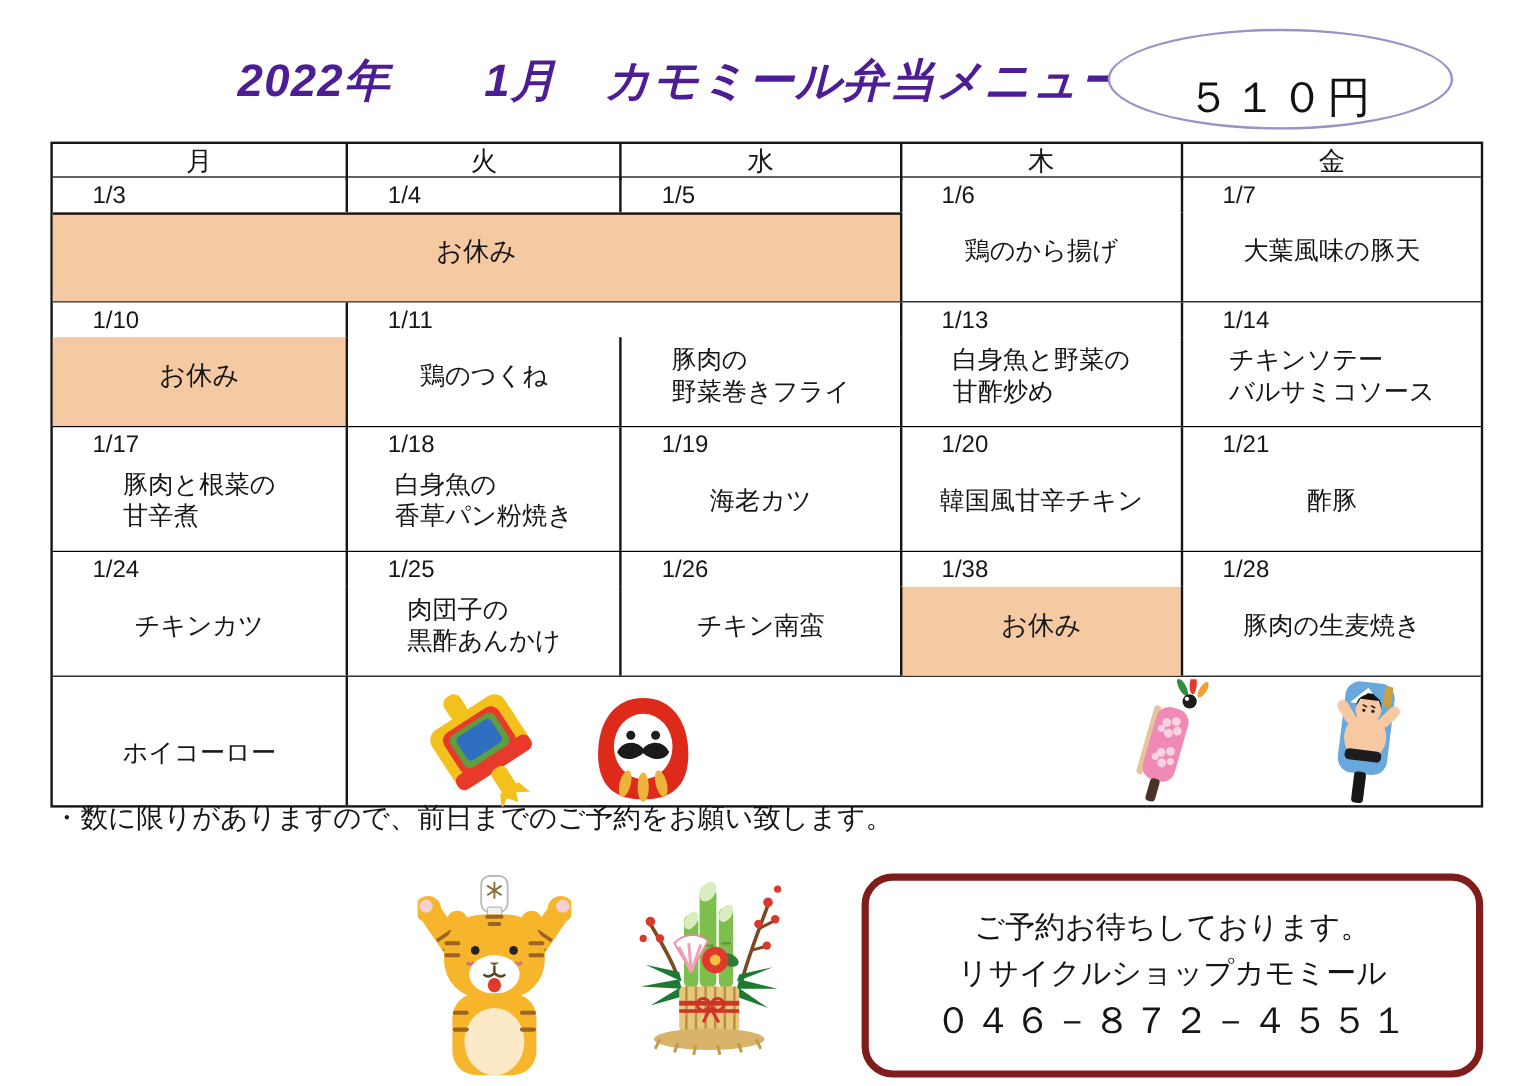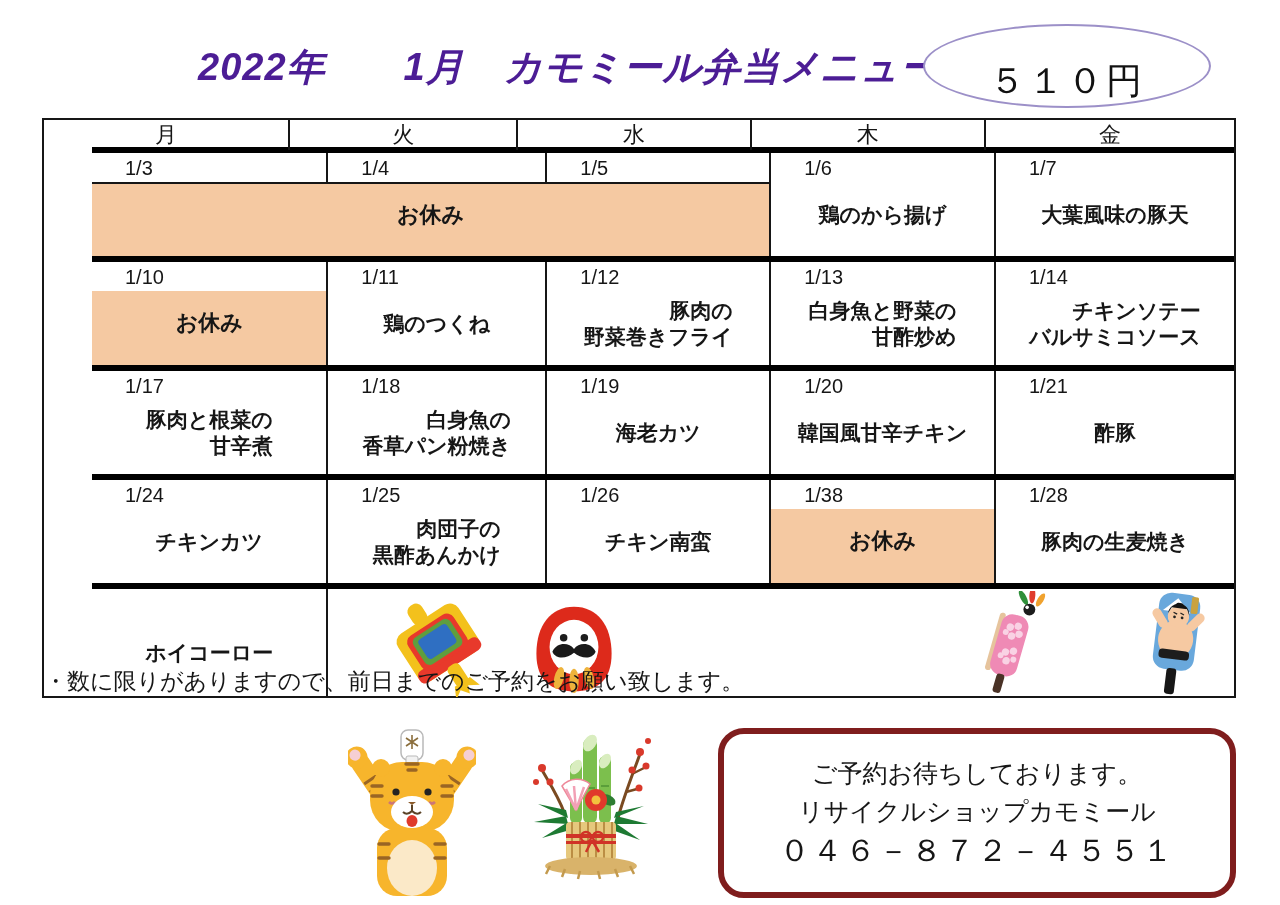--- a/index.html
+++ b/index.html
@@ -20,28 +20,27 @@
     font-size:36px;letter-spacing:3px;color:#111;background:#fff;
   }
   
   .cal{
     position:absolute;left:42px;top:118px;width:1190px;
     border:2px solid #161616;background:#fff;
   }
   .hdr,.week{display:grid;grid-template-columns:245fr 229fr 234fr 235fr 251fr;}
   .hdr{height:27px;}
   .hcell{display:flex;align-items:center;justify-content:center;font-size:22px;}
-  .week{grid-template-rows:29px 1fr;height:103px;border-top:6px solid #000000;margin-left:48px;}
+  .week{grid-template-rows:29px 1fr;height:103px;border-top:1px solid #000000;}
   .week.w5{height:107px;}
   .dcell{grid-row:1;padding:4px 0 0 33px;font-size:20px;}
   .mcell{
     grid-row:2;display:flex;align-items:center;justify-content:center;
-    text-align:right;font-size:21px;line-height:1.22;white-space:pre-line;
+    text-align:left;font-size:21px;line-height:1.22;white-space:pre-line;
     padding-bottom:9px;
-    font-weight:bold;
   }
   .closed{background:#f5c9a2;font-size:22px;}
   .sp3{grid-column:1/4;border-top:2px solid #161616;}
   .bl{border-left:2px solid #161616;}
   .gc1{grid-column:1}.gc2{grid-column:2}.gc3{grid-column:3}.gc4{grid-column:4}.gc5{grid-column:5}
   .decor{grid-column:2/6;grid-row:1/3;position:relative;}
   .decor svg{position:absolute;}
   
   .note{position:absolute;left:44px;top:666px;font-size:23px;}
   .contact{
@@ -79,21 +78,20 @@
     <div class="dcell gc4 bl">1/6</div>
     <div class="dcell gc5 bl">1/7</div>
     <div class="mcell closed sp3">お休み</div>
     <div class="mcell gc4 bl">鶏のから揚げ</div>
     <div class="mcell gc5 bl">大葉風味の豚天</div>
   </div>
 
   <div class="week">
     <div class="dcell gc1">1/10</div>
     <div class="dcell gc2 bl">1/11</div>
-    <div class="dcell gc3 bl">1/12</div>
     <div class="dcell gc4 bl">1/13</div>
     <div class="dcell gc5 bl">1/14</div>
     <div class="mcell gc1 closed">お休み</div>
     <div class="mcell gc2 bl">鶏のつくね</div>
     <div class="mcell gc3 bl">豚肉の
 野菜巻きフライ</div>
     <div class="mcell gc4 bl">白身魚と野菜の
 甘酢炒め</div>
     <div class="mcell gc5 bl">チキンソテー
 バルサミコソース</div>

